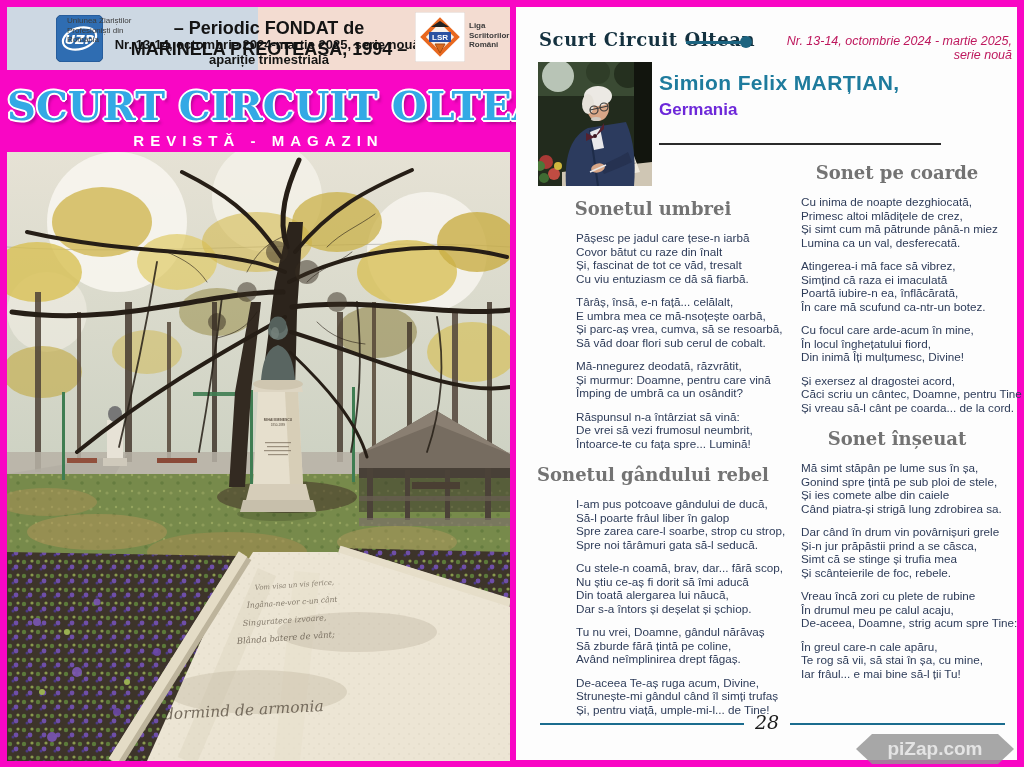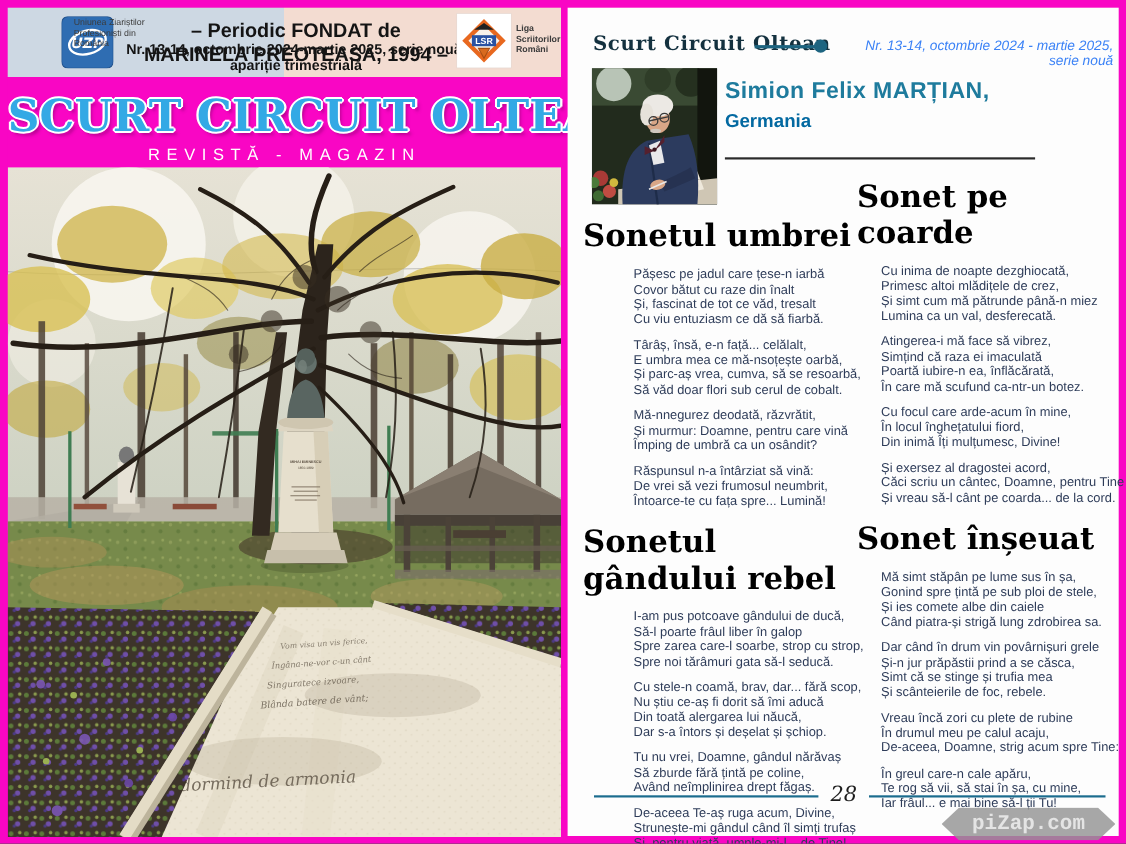--- a/index.html
+++ b/index.html
@@ -21,59 +21,59 @@
                font-weight:bold;color:#3c3c3c;}
 
   .title-band{position:absolute;left:0;top:63px;width:503px;height:89px;background:#f906c4;}
   .mag-title{position:absolute;left:0;top:12px;width:503px;text-align:center;
              font-family:"DejaVu Serif",serif;font-weight:bold;font-size:40px;letter-spacing:0px;
              color:#33a9e5;white-space:nowrap;
              text-shadow:-2px 0 #fff,2px 0 #fff,0 -2px #fff,0 2px #fff,
                          -1px -1px #fff,1px -1px #fff,-1px 1px #fff,1px 1px #fff,
                          3px 4px 3px rgba(110,0,90,.45);}
   .mag-subtitle{position:absolute;left:0;top:62px;width:503px;text-align:center;
-                font-size:15px;font-weight:normal;letter-spacing:6px;color:#ffffff;}
+                font-size:15px;font-weight:bold;letter-spacing:6px;color:#ffffff;}
 
   .cover-photo{position:absolute;left:0;top:145px;width:503px;height:609px;}
   .cover-photo svg{display:block;}
 
   
   .right-page{position:absolute;left:516px;top:7px;width:501px;height:753px;background:#fdfdfd;}
   .brand{position:absolute;left:23px;top:22px;font-family:"DejaVu Serif",serif;font-weight:bold;
          font-size:18px;letter-spacing:.6px;color:#14313f;white-space:nowrap;}
   .brand-dash{position:absolute;left:170px;top:34px;width:56px;height:2.5px;background:#1d6480;}
   .brand-dot{position:absolute;left:224px;top:29px;width:12px;height:12px;border-radius:50%;background:#1d6480;}
   .issue{position:absolute;left:244px;top:27px;width:252px;text-align:right;font-size:12.5px;
-         font-style:italic;color:#3b82f6;}
+         font-style:italic;color:#be185d;}
   .author-photo{position:absolute;left:22px;top:55px;width:114px;height:124px;}
   .author-name{position:absolute;left:143px;top:64px;font-size:21px;font-weight:bold;
                letter-spacing:.4px;color:#1e7b9d;white-space:nowrap;}
-  .author-country{position:absolute;left:143px;top:93px;font-size:17px;font-weight:bold;color:#0369a1;}
+  .author-country{position:absolute;left:143px;top:93px;font-size:17px;font-weight:bold;color:#6d28d9;}
   .author-rule{position:absolute;left:143px;top:136px;width:282px;height:2px;background:#2b2b2b;}
 
   .poem-col{position:absolute;width:246px;}
   .col-l{left:14px;top:185px;width:246px;}
   .col-r{left:263px;top:149px;width:236px;}
   .poem + .poem{margin-top:14px;}
-  .poem-title{font-family:"DejaVu Serif",serif;font-weight:bold;font-size:28px;color:#000000;
-              margin:6px 0 12px 0;}
+  .poem-title{font-family:"DejaVu Serif",serif;font-weight:bold;font-size:18px;color:#737373;
+              text-align:center;margin:6px 0 12px 0;}
   .stanza{margin:0 0 10px 0;}
   .col-l .stanza{padding-left:46px;}
   .col-r .stanza{padding-left:22px;}
   .poem-line{font-size:11.7px;line-height:13.5px;color:#2e3c59;white-space:nowrap;}
 
   .footer-line{position:absolute;top:716px;height:2px;background:#1b6c8e;}
   .fl-left{left:24px;width:204px;}
   .fl-right{left:274px;width:215px;}
   .page-number{position:absolute;left:230px;top:704px;width:42px;text-align:center;
                font-family:"DejaVu Serif",serif;font-style:italic;font-size:19px;color:#1c1c1c;}
   .watermark{position:absolute;left:340px;top:727px;width:158px;height:30px;
              background:rgba(148,148,148,.82);color:#e4e4e4;font-weight:bold;font-size:19px;
              line-height:30px;text-align:center;
-             clip-path:polygon(0 50%,16px 0,calc(100% - 16px) 0,100% 50%,calc(100% - 16px) 100%,16px 100%);font-family:Liberation Mono, monospace;}
+             clip-path:polygon(0 50%,16px 0,calc(100% - 16px) 0,100% 50%,calc(100% - 16px) 100%,16px 100%);}
 </style>
 </head>
 <body>
 
 <div class="canvas">
 
   <div class="left-page">
 
     <div class="masthead">
       <div class="uzp-logo">

